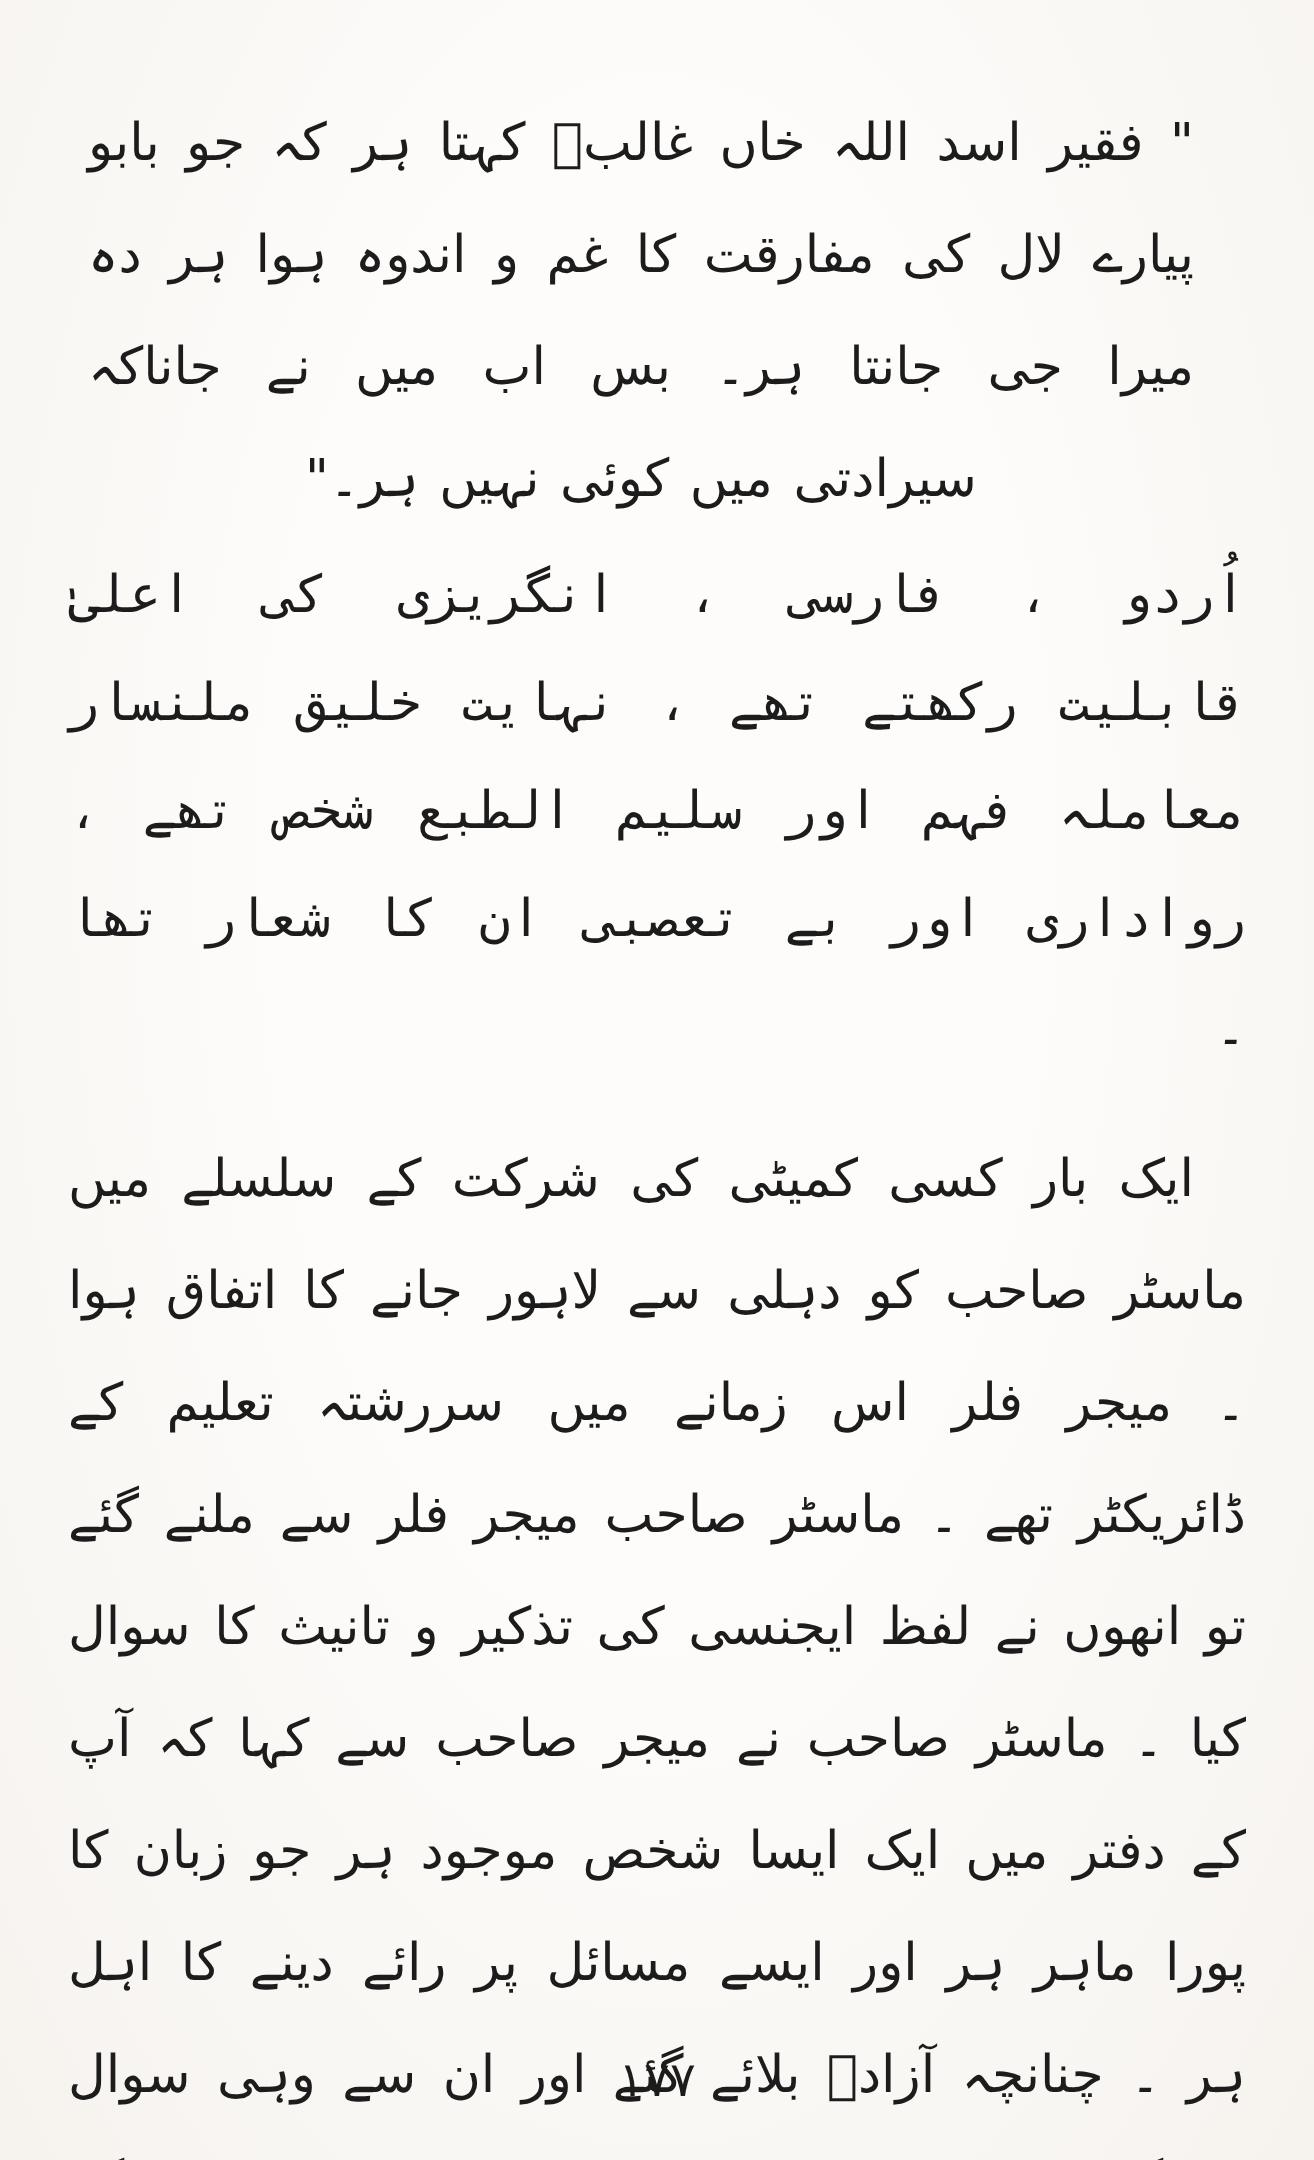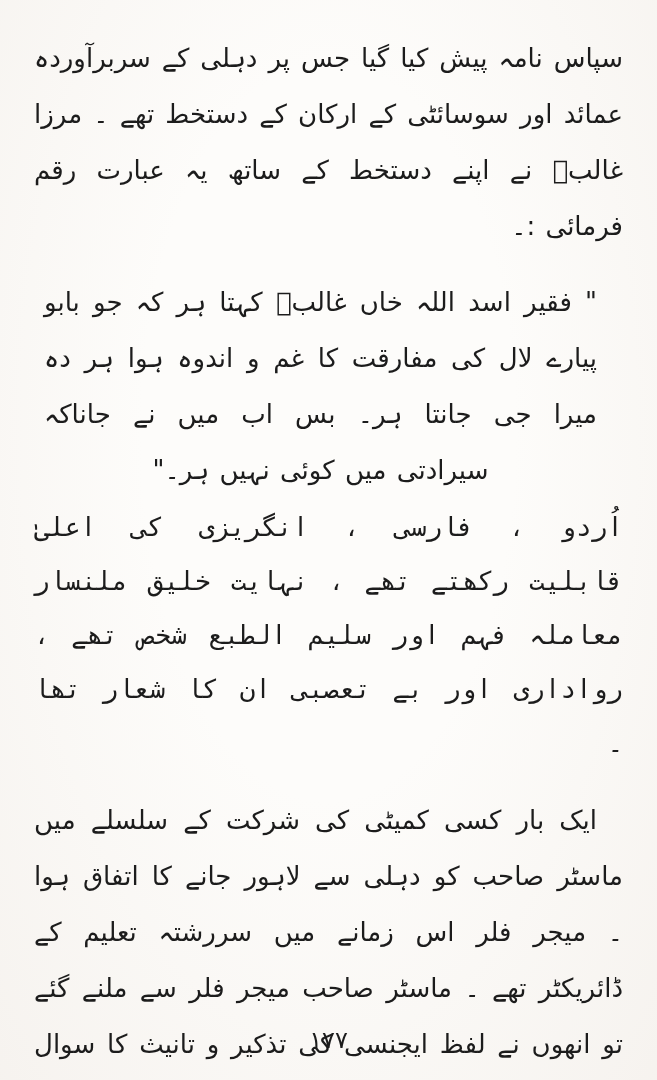--- a/index.html
+++ b/index.html
@@ -72,21 +72,20 @@
     height: 14px;
   }
 </style>
 </head>
 <body>
 
 <div class="page">
 
   <div class="body-text">
 
-    <p class="para">سپاس نامہ پیش کیا گیا جس پر دہلی کے سربرآوردہ عمائد اور سوسائٹی کے ارکان کے دستخط تھے ۔ مرزا غالبؔ نے اپنے دستخط کے ساتھ یہ عبارت رقم فرمائی :۔</p>
 
     <div class="spacer"></div>
 
     <p class="quote">" فقیر اسد اللہ خاں غالبؔ کہتا ہر کہ جو بابو پیارے لال کی مفارقت کا غم و اندوہ ہوا ہر دہ میرا جی جانتا ہر۔ بس اب میں نے جاناکہ سیرادتی میں کوئی نہیں ہر۔"</p>
 
     <p class="para tight">اُردو ، فارسی ، انگریزی کی اعلیٰ قابلیت رکھتے تھے ، نہایت خلیق ملنسار معاملہ فہم اور سلیم الطبع شخص تھے ، رواداری اور بے تعصبی ان کا شعار تھا ۔</p>
 
     <div class="spacer"></div>
 
     <p class="para indent-first">ایک بار کسی کمیٹی کی شرکت کے سلسلے میں ماسٹر صاحب کو دہلی سے لاہور جانے کا اتفاق ہوا ۔ میجر فلر اس زمانے میں سررشتہ تعلیم کے ڈائریکٹر تھے ۔ ماسٹر صاحب میجر فلر سے ملنے گئے تو انھوں نے لفظ ایجنسی کی تذکیر و تانیث کا سوال کیا ۔ ماسٹر صاحب نے میجر صاحب سے کہا کہ آپ کے دفتر میں ایک ایسا شخص موجود ہر جو زبان کا پورا ماہر ہر اور ایسے مسائل پر رائے دینے کا اہل ہر ۔ چنانچہ آزادؔ بلائے گئے اور ان سے وہی سوال کیا گیا ۔ جواب سے میجر صاحب کا اطمینان ہو گیا اور مولانا آزادؔ کو بہت جلد ترقی مل گئی ۔ خواجہ حالیؔ مرحوم بھی لاہور بک ڈپو میں ماسٹر صاحب ہی کی سعی اور توسط سے پہنچے ۔ اس کے علاوہ مرزا اشرف بیگ خاں اشرفؔ ، مولوی اتوجان ولیؔ ، منشی درگا پرشاد نادرؔ ، مولوی سید احمد مؤلف فرہنگ آصفیہ ، مرزا ارشد گورگانی وغیرہ کو لاہور میں لانے کے ماسٹر صاحب ہی باعث ہوئے اور اس جماعت نے</p>

